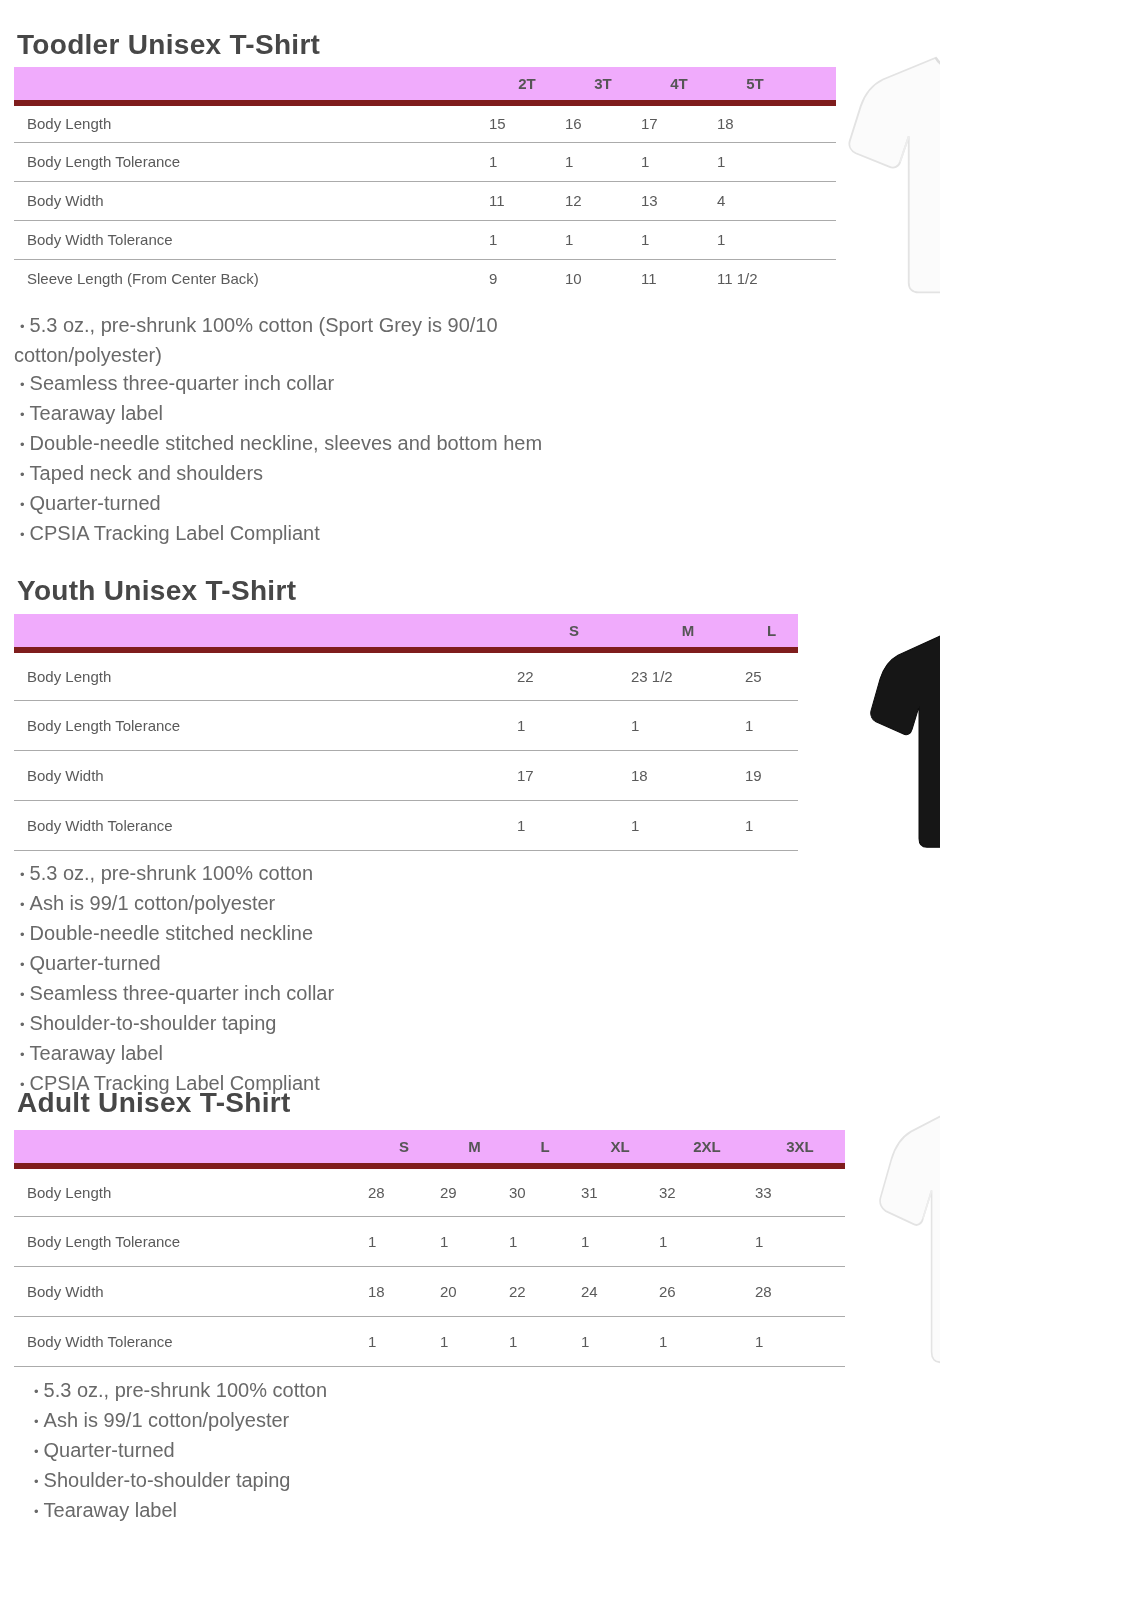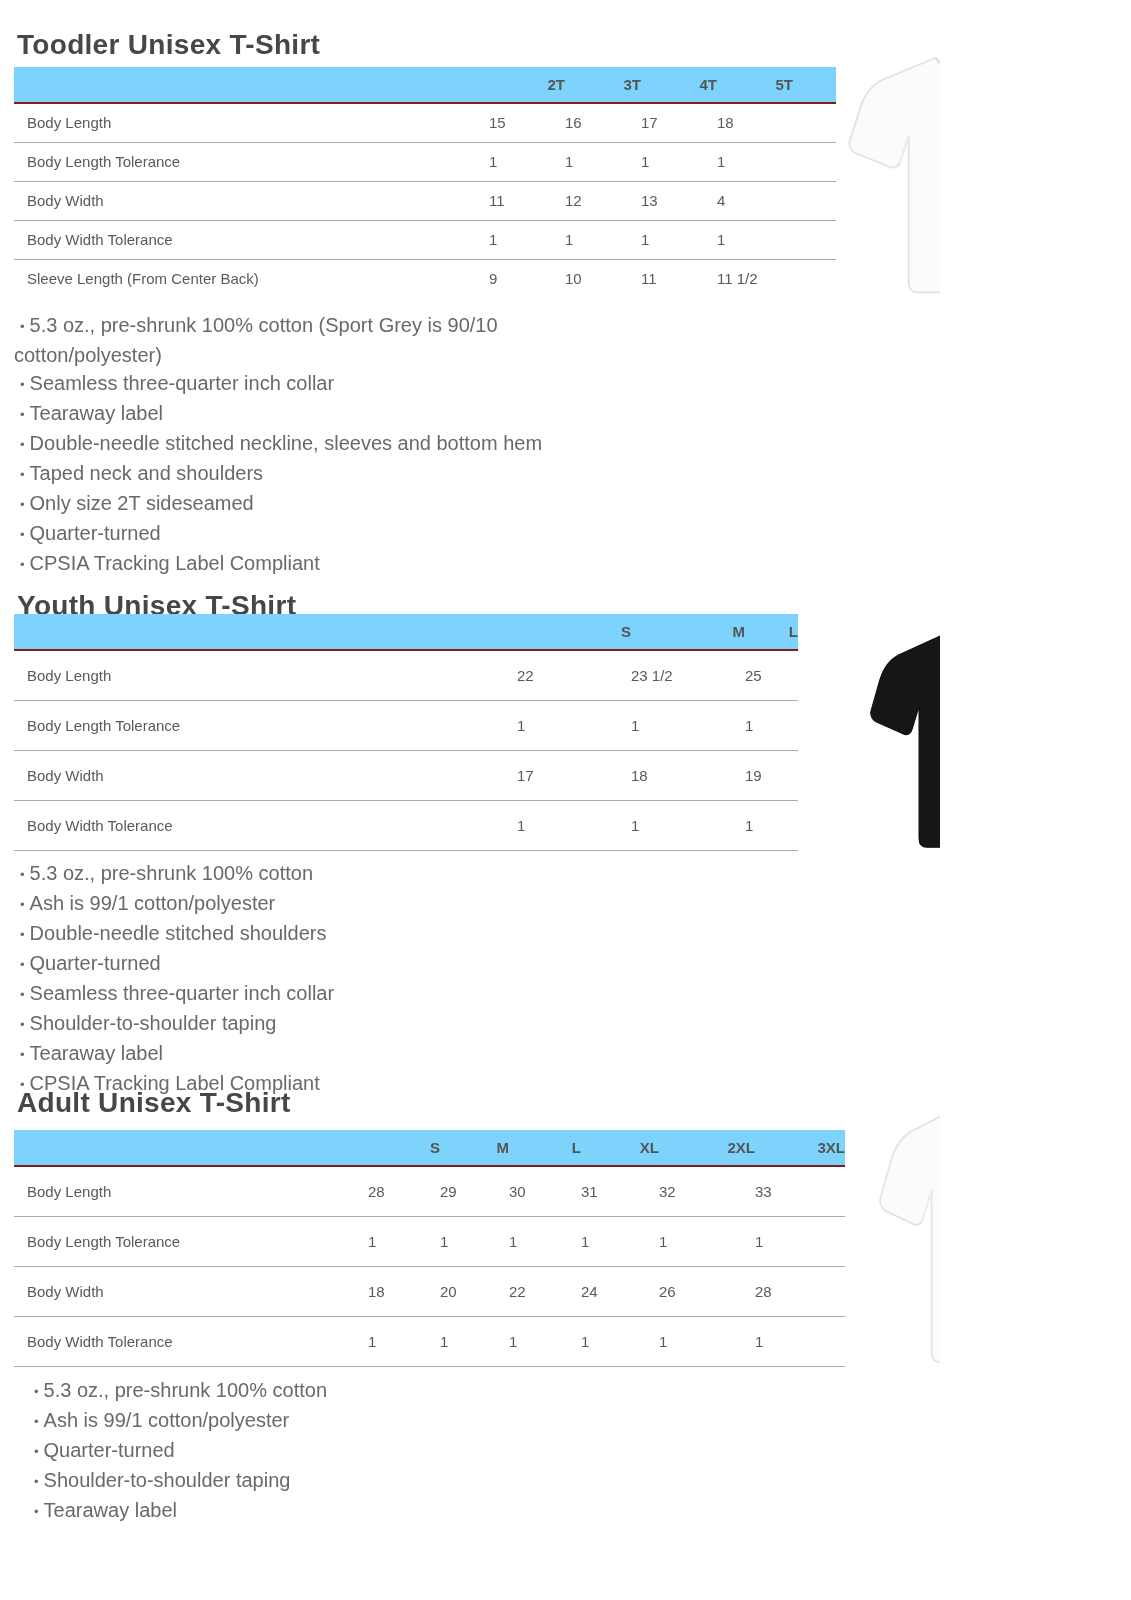--- a/index.html
+++ b/index.html
@@ -14,23 +14,23 @@
     font-family:"Liberation Sans", sans-serif;
     font-weight:bold; font-size:28px; line-height:28px;
     color:#474747; letter-spacing:0.3px; white-space:nowrap;
   }
   table.size-table {
     position:absolute; border-collapse:collapse; table-layout:fixed;
     font-family:"Liberation Sans", sans-serif;
     font-size:15px; color:#5a5a5a;
   }
   table.size-table thead th {
-    background:#7dd3fc; height:36px; font-weight:bold;
-    text-align:right; color:#555555; padding:0;
-    border-bottom:2px solid #7f1d1d;
+    background:#f0abfc; height:36px; font-weight:bold;
+    text-align:center; color:#555555; padding:0;
+    border-bottom:6px solid #7f1d1d;
   }
   table.size-table td { padding:0; text-align:left; vertical-align:middle; }
   table.size-table td.lbl, table.size-table th.lbl { padding-left:13px; }
   table.size-table tbody td { border-bottom:1px solid #ababab; }
   table.t1 tbody tr { height:39px; }
   table.t2 tbody tr, table.t3 tbody tr { height:50px; }
   table.t1 tbody tr:last-child td { border-bottom:none;margin-top:40px; }
   .bullets {
     position:absolute;
     font-size:20px; line-height:28px; color:#696969;
@@ -109,34 +109,33 @@
       </tr>
     </tbody>
   </table>
 
   <div class="bullets" style="left:14px; top:311px; width:618px;">
     <div class="bullet-item"><span class="dot">•</span><span>5.3 oz., pre-shrunk 100% cotton (Sport Grey is 90/10 cotton/polyester)</span></div>
     <div class="bullet-item"><span class="dot">•</span><span>Seamless three-quarter inch collar</span></div>
     <div class="bullet-item"><span class="dot">•</span><span>Tearaway label</span></div>
     <div class="bullet-item"><span class="dot">•</span><span>Double-needle stitched neckline, sleeves and bottom hem</span></div>
     <div class="bullet-item"><span class="dot">•</span><span>Taped neck and shoulders</span></div>
-    <div class="bullet-item"><span class="dot">•</span><span>Only size 2T sideseamed</span></div>
     <div class="bullet-item"><span class="dot">•</span><span>Quarter-turned</span></div>
     <div class="bullet-item"><span class="dot">•</span><span>CPSIA Tracking Label Compliant</span></div>
   </div>
 
   <div class="shirt" style="left:846px; top:36px; width:246px; height:266px;">
     <svg viewBox="0 0 200 220" preserveAspectRatio="none">
       <path d="M73,18 L30,36 C20,41 15,49 12,58 L3,87 C2,91 4,95 8,97 L35,108 C39,110 43,108 44,104 L51,83 L51,204 C51,209 54,212 59,212 L141,212 C146,212 149,209 149,204 L149,83 L156,104 C157,108 161,110 165,108 L192,97 C196,95 198,91 197,87 L188,58 C185,49 180,41 170,36 L127,18 C120,31 80,31 73,18 Z" fill="#fbfbfb" stroke="#e3e3e3" stroke-width="1.5"></path>
       <path d="M73,18 C80,33 120,33 127,18" fill="none" stroke="#dddddd" stroke-width="2"></path>
       <path d="M51,83 L44,104 M149,83 L156,104" fill="none" stroke="#ededed" stroke-width="1.5"></path>
     </svg>
   </div>
 
-  <h2 class="sec-title" style="left:17px; top:592px;">Youth Unisex T-Shirt</h2>
+  <h2 class="sec-title" style="left:17px; top:577px;">Youth Unisex T-Shirt</h2>
 
   <table class="size-table t2" style="left:14px; top:614px; width:784px;">
     <colgroup>
       <col style="width:503px">
         <col style="width:114px">
         <col style="width:114px">
         <col style="width:53px">
     </colgroup>
     <thead>
       <tr>
@@ -170,21 +169,21 @@
         <td>1</td>
         <td>1</td>
         <td>1</td>
       </tr>
     </tbody>
   </table>
 
   <div class="bullets" style="left:14px; top:859px; width:700px;">
     <div class="bullet-item"><span class="dot">•</span><span>5.3 oz., pre-shrunk 100% cotton</span></div>
     <div class="bullet-item"><span class="dot">•</span><span>Ash is 99/1 cotton/polyester</span></div>
-    <div class="bullet-item"><span class="dot">•</span><span>Double-needle stitched shoulders</span></div>
+    <div class="bullet-item"><span class="dot">•</span><span>Double-needle stitched neckline</span></div>
     <div class="bullet-item"><span class="dot">•</span><span>Quarter-turned</span></div>
     <div class="bullet-item"><span class="dot">•</span><span>Seamless three-quarter inch collar</span></div>
     <div class="bullet-item"><span class="dot">•</span><span>Shoulder-to-shoulder taping</span></div>
     <div class="bullet-item"><span class="dot">•</span><span>Tearaway label</span></div>
     <div class="bullet-item"><span class="dot">•</span><span>CPSIA Tracking Label Compliant</span></div>
   </div>
 
   <div class="shirt" style="left:868px; top:616px; width:200px; height:240px;">
     <svg viewBox="0 0 200 220" preserveAspectRatio="none">
       <path d="M73,18 L30,36 C20,41 15,49 12,58 L3,87 C2,91 4,95 8,97 L35,108 C39,110 43,108 44,104 L51,83 L51,204 C51,209 54,212 59,212 L141,212 C146,212 149,209 149,204 L149,83 L156,104 C157,108 161,110 165,108 L192,97 C196,95 198,91 197,87 L188,58 C185,49 180,41 170,36 L127,18 C120,31 80,31 73,18 Z" fill="#161616" stroke="#0d0d0d" stroke-width="1"></path>

